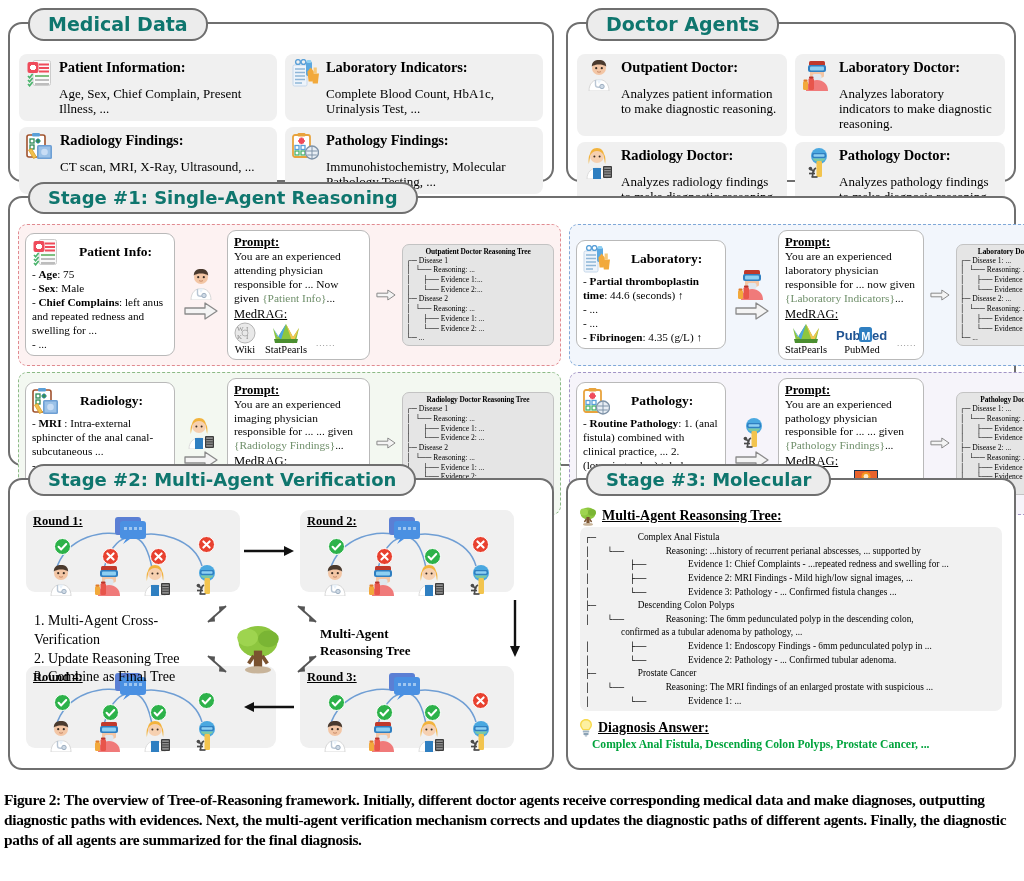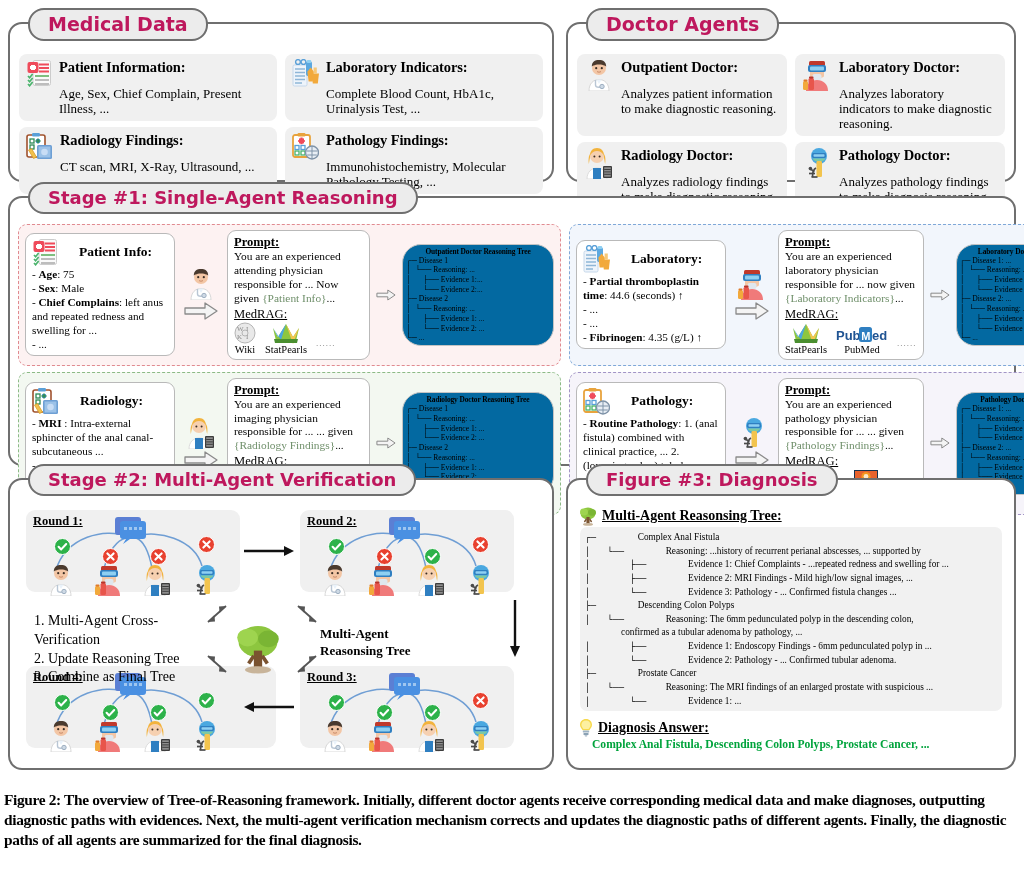--- a/index.html
+++ b/index.html
@@ -23,21 +23,21 @@
   .pill {
     position:absolute;
     top:-16px;
     left:18px;
     background:#ececec;
     border:2.5px solid #6f6f6f;
     border-radius:16px;
     padding:3px 18px 4px 18px;
     font-family:"DejaVu Sans", sans-serif;
     font-weight:bold;
-    color:#be185d;
+    color:#0f766e;
     white-space:nowrap;
     z-index:5;
   }
   .pill.t-lg { font-size:19px; }
   .pill.t-md { font-size:18px; }
 
   
   .tile {
     background:#f0f0f0;
     border-radius:8px;
@@ -92,21 +92,21 @@
 
   .prompt-h { font-weight:bold; font-size:12.6px; text-decoration:underline; }
   .prompt-b { font-size:11.4px; line-height:1.22; }
   .slot { color:#6f8f6a; }
   .medrag-h { font-weight:normal; font-size:12.6px; text-decoration:underline; margin-top:1px;}
   .logos { display:flex; align-items:flex-end; gap:9px; margin-top:0px; }
   .logo { display:flex; flex-direction:column; align-items:center; }
   .logo span { font-size:10.5px; margin-top:0px; }
   .dots { font-size:9px; color:#777; letter-spacing:1px; padding-bottom:7px;}
 
-  .treebox { background:#0369a1; border:1.2px solid #c3c3c3; border-radius:19px; height:100%; padding:2px 3px;}
+  .treebox { background:#e5e5e5; border:1.2px solid #c3c3c3; border-radius:7px; height:100%; padding:2px 3px;}
   .tree-title { font-size:7.4px; font-weight:bold; text-align:center; letter-spacing:-0.1px; }
   .tree-lines { font-size:7.6px; line-height:1.28; white-space:pre; font-family:"Liberation Serif", serif;}
 
   
   #stage2 { left:8px; top:478px; width:546px; height:292px; }
   .roundbox {
     position:absolute; background:#f0f0f0; border-radius:9px;
   }
   .round-label { position:absolute; left:7px; top:4px; font-weight:bold; font-size:12.5px; text-decoration:underline;}
   .s2-mid { position:absolute; font-size:14px; line-height:1.34; }
@@ -1217,21 +1217,21 @@
         <div>3. Combine as Final Tree</div>
       </div>
       <div class="s2-mat" style="left:310px;top:146px;width:130px">
   <div>Multi-Agent</div>
   <div>Reasonsing Tree</div>
       </div>
     </div>
 </div>
 
 <div class="frame" id="stage3">
-  <div class="pill t-md">Figure #3: Diagnosis</div>
+  <div class="pill t-md">Stage #3: Molecular</div>
   <div class="s3-head">
     <span id="s3-tree-icon">
         <svg width="20" height="20" viewBox="0 0 20 20">
           <ellipse cx="10" cy="7.5" rx="7.5" ry="6" fill="#8dc63f"></ellipse>
           <ellipse cx="6" cy="6" rx="4" ry="3.4" fill="#9ed44f"></ellipse>
           <ellipse cx="14" cy="6.5" rx="4" ry="3.2" fill="#7ab534"></ellipse>
           <rect x="8.4" y="11" width="3.2" height="7" fill="#7a5230"></rect>
           <path d="M8.4 13l-2 3M11.6 13l2 3" stroke="#7a5230" stroke-width="1.4"></path>
           <ellipse cx="10" cy="18.4" rx="5" ry="1.4" fill="#c8b49a"></ellipse>
         </svg>

